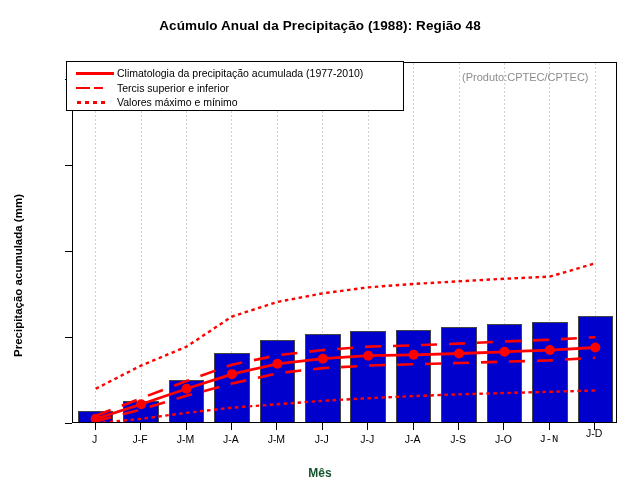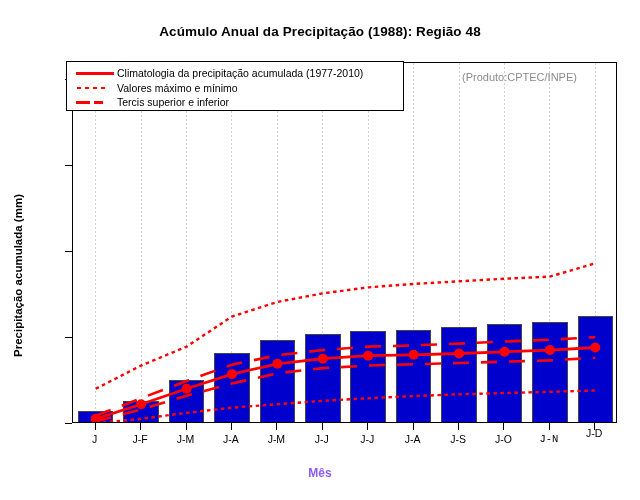--- a/index.html
+++ b/index.html
@@ -4,21 +4,21 @@
 <style>
   html,body{margin:0;padding:0;}
   body{
     width:640px;height:500px;background:#ffffff;
     font-family:"Liberation Sans", sans-serif;
     overflow:hidden;
   }
   #stage{position:relative;width:640px;height:500px;}
 
   #chart-title{
-    position:absolute;left:0;top:24px;width:640px;
+    position:absolute;left:0;top:18px;width:640px;
     text-align:center;font-size:13.5px;font-weight:bold;color:#000;
     letter-spacing:0.1px;
   }
 
   
   #plot-area{
     position:absolute;left:72px;top:62px;width:545px;height:361px;
     border:1px solid #000;box-sizing:border-box;background:#fff;
   }
   #plot-inner{position:absolute;inset:0;overflow:hidden;}
@@ -32,21 +32,21 @@
   #ylabel{
     position:absolute;left:-2px;top:0;height:500px;width:500px;
     transform:rotate(-90deg);transform-origin:0 0;
     translate:14px 500px;
     display:flex;align-items:flex-start;justify-content:center;
     font-size:11.5px;font-weight:bold;color:#000;pointer-events:none;
   }
   #ylabel span{position:absolute;left:143px;top:0;white-space:nowrap;}
 
   #xlabel{position:absolute;left:0;top:466px;width:640px;text-align:center;
-    font-size:12px;font-weight:bold;color:#8b5cf6;}
+    font-size:12px;font-weight:bold;color:#14532d;}
   .ytick-mark{position:absolute;width:7px;height:1px;background:#000;}
   .xtick-mark{position:absolute;width:1px;height:7px;background:#000;}
   .xtick-lab{position:absolute;top:10px;font-size:10.5px;color:#000;
     text-align:center;transform:translateX(-50%);white-space:nowrap;}
 
   #axis-layer{position:absolute;left:72px;top:62px;width:545px;height:361px;}
 
   #legend{
     position:absolute;left:66px;top:61px;width:338px;height:50px;
     border:1px solid #000;background:#fff;box-sizing:border-box;
@@ -171,32 +171,32 @@
   <div id="xlabel">Mês</div>
 
   <div id="legend">
     <div class="leg-row">
       <span class="leg-key k-solid">
           <i></i>
         </span>
       <span class="leg-txt">Climatologia da precipitação acumulada (1977-2010)</span>
     </div>
     <div class="leg-row">
-      <span class="leg-key k-dot">
-          <i></i>
-          <i></i>
-          <i></i>
-          <i></i>
-        </span>
-      <span class="leg-txt">Valores máximo e mínimo</span>
-    </div>
-    <div class="leg-row">
       <span class="leg-key k-dash">
           <i></i>
           <i class="b"></i>
         </span>
       <span class="leg-txt">Tercis superior e inferior</span>
     </div>
-  </div>
-
-  <div id="credit">(Produto:CPTEC/INPE)</div>
+    <div class="leg-row">
+      <span class="leg-key k-dot">
+          <i></i>
+          <i></i>
+          <i></i>
+          <i></i>
+        </span>
+      <span class="leg-txt">Valores máximo e mínimo</span>
+    </div>
+  </div>
+
+  <div id="credit">(Produto:CPTEC/CPTEC)</div>
 
 </div>
 
 </body></html>

